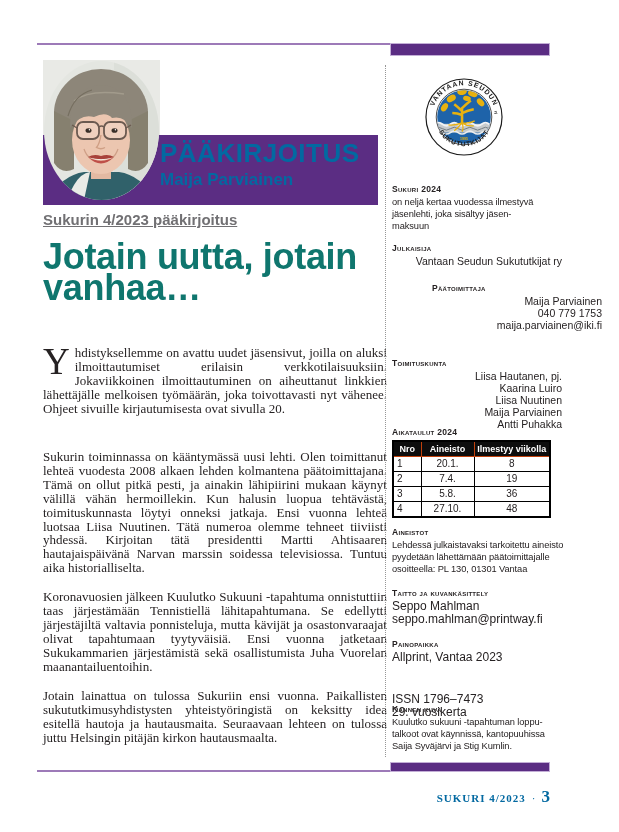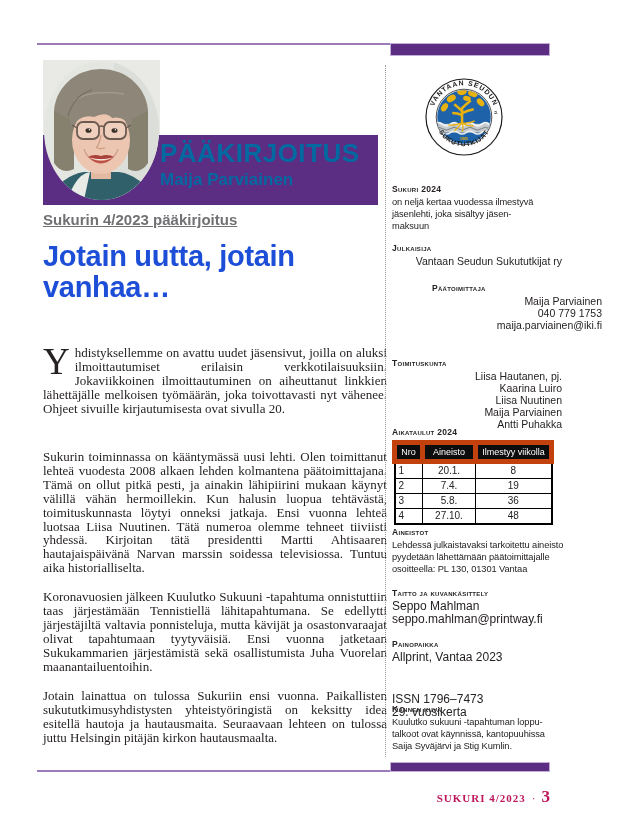--- a/index.html
+++ b/index.html
@@ -17,22 +17,22 @@
   
   .photo-bg{position:absolute;left:43px;top:60px;width:117px;height:76px;background:#e9eae6;}
   .banner{position:absolute;left:43px;top:135px;width:335px;height:70px;background:#5b2d83;}
   .banner-textwrap{position:absolute;left:160px;top:137px;width:218px;height:66px;text-align:left;color:#0369a1;}
   .banner-title{font-size:26px;font-weight:700;letter-spacing:.5px;line-height:32px;}
   .banner-author{font-size:17px;font-weight:700;line-height:22px;}
   .portrait{position:absolute;left:44px;top:61px;width:115px;height:139px;}
 
   
   .kicker{position:absolute;left:43px;top:211px;width:344px;font-size:15px;font-weight:700;color:#717073;text-decoration:underline;}
-  .headline{position:absolute;left:43px;top:241px;width:330px;font-size:29px;line-height:31px;
-            font-weight:700;color:#1d4ed8;letter-spacing:-.3px;}
+  .headline{position:absolute;left:43px;top:241px;width:330px;font-size:36px;line-height:31px;
+            font-weight:700;color:#0f766e;letter-spacing:-.3px;}
   .para{position:absolute;left:43px;width:344px;font-family:"Liberation Serif",serif;
         font-size:13px;line-height:13.9px;text-align:justify;color:#262223;}
   .para.p1{top:333px;} .para.p2{top:437px;} .para.p3{top:577px;} .para.p4{top:676px;}
   .dropcap{float:left;font-family:"Liberation Serif",serif;font-size:37px;line-height:29px;
            padding:1px 5px 0 0;font-weight:400;}
 
   
   .dotsep{position:absolute;left:385px;top:65px;height:692px;width:0;border-left:1.6px dotted #979797;}
 
   
@@ -45,29 +45,29 @@
   .sec.sm .ln{font-size:9.3px;letter-spacing:-.1px;}
   .sec.md .ln{font-size:10.5px;text-align:right;}
   .sec.lg .ln{font-size:12px;line-height:12.5px;}
   .s-sukuri{top:114px;} .s-julkaisija{top:173px;} .s-paatoimittaja{top:213px;margin-left:40px;}
   .s-toimituskunta{top:276px;margin-top:12px;} .s-aikataulut{top:357px;} .s-aineistot{top:457px;}
   .s-taitto{top:518px;} .s-paino{top:569px;} .s-issn{top:599px;margin-top:24px;} .s-kansi{top:634px;}
 
   
   table.sched{border-collapse:collapse;margin-top:3px;table-layout:fixed;width:157px;
               border:2px solid #000;background:#fff;}
-  table.sched th{background:#0d0d0d;color:#fff;font-size:9px;font-weight:400;padding:2px 1px;
-                 border:5px solid #c2410c;text-align:center;line-height:10px;}
+  table.sched th{background:#0d0d0d;color:#fff;font-size:9px;font-weight:700;padding:2px 1px;
+                 border:1px solid #c2410c;text-align:center;line-height:10px;}
   table.sched td{border:1.5px solid #000;font-size:10px;padding:1px 3px;height:12px;line-height:12px;}
   table.sched td.c{text-align:center;}
   col.c1{width:28px;} col.c2{width:53px;} col.c3{width:76px;}
 
   
   .pagefooter{position:absolute;right:69px;top:787px;font-family:"Liberation Serif",serif;
-              color:#be185d;white-space:nowrap;}
+              color:#0369a1;white-space:nowrap;}
   .pagefooter .jr{font-size:11px;font-variant:small-caps;letter-spacing:1px;font-weight:600;}
   .pagefooter .sep{font-size:11px;padding:0 2px;}
   .pagefooter .pg{font-size:17px;font-weight:600;}
 </style>
 </head>
 <body>
 
 <div id="page">
 
   <div class="rule top"></div>

